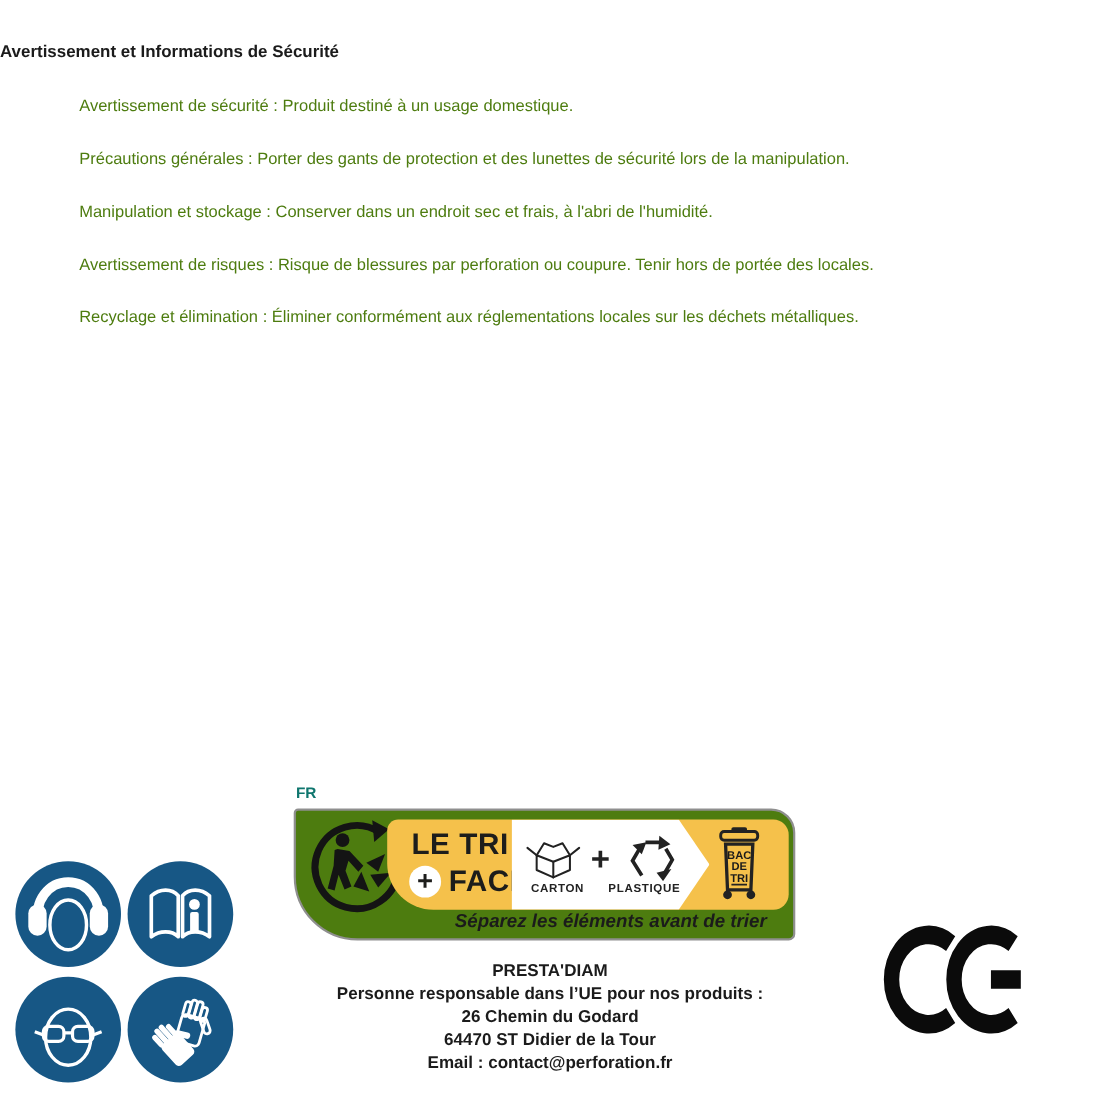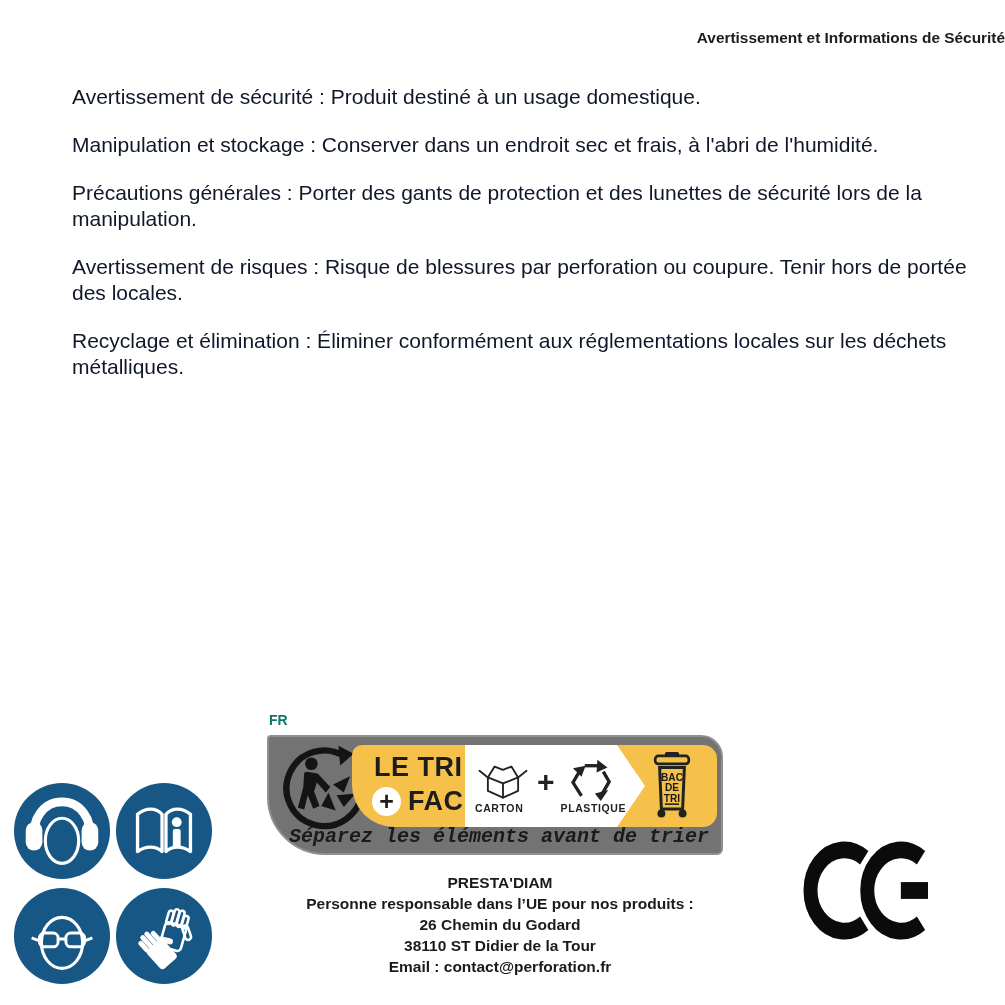--- a/index.html
+++ b/index.html
@@ -9,43 +9,43 @@
     --box-border:#8f8f8f;
   }
   *{box-sizing:border-box}
   html,body{margin:0;padding:0}
   body{
     width:1005px;height:1005px;position:relative;overflow:hidden;
     background:#ffffff;color:var(--ink);
     font-family:"Liberation Sans",sans-serif;
   }
   .page-title{
-    padding-top:29px;text-align:right;
+    padding-top:39px;text-align:left;
     font-size:15.4px;font-weight:bold;color:#1b1b1b;
   }
   .content{
     position:absolute;left:72px;top:84px;width:896px;
-    font-size:21px;line-height:26px;color:#0f172a;
+    font-size:15px;line-height:26px;color:#4d7c0f;
   }
   .content p{margin:0 0 22px 0}
 
   
   .signs{
     position:absolute;left:13px;top:782px;
     display:grid;grid-template-columns:98px 98px;grid-auto-rows:98px;gap:7px 4px;
   }
   .sign{width:98px;height:98px}
   .sign svg{width:98px;height:98px;display:block}
   .sign-bg{fill:var(--safety-blue)}
 
   
   .fr-label{position:absolute;left:269px;top:712px;font-size:14px;font-weight:bold;color:#0f766e}
   .tri-box{
     position:absolute;left:267px;top:735px;width:456px;height:120px;
-    background:#737373;border:2px solid var(--box-border);
+    background:#4d7c0f;border:2px solid var(--box-border);
     border-radius:4px 22px 6px 58px;
   }
   .triman{position:absolute;left:10px;top:6px;width:90px;height:90px}
   .banner{
     position:absolute;left:83px;top:8px;width:365px;height:82px;
     background:var(--tri-yellow);border-radius:10px 14px 14px 42px;
   }
   .banner-left{position:absolute;left:20px;top:9px;color:#1d1d1b;line-height:1}
   .banner-line1{font-size:27px;font-weight:bold;letter-spacing:0.5px;margin-left:2px}
   .banner-line2{display:flex;align-items:center;gap:7px;margin-top:6px}
@@ -53,51 +53,51 @@
     width:29px;height:29px;border-radius:50%;background:#fff;
     display:inline-flex;align-items:center;justify-content:center;
     font-size:25px;font-weight:bold;color:#1d1d1b;line-height:1;
   }
   .banner-facile{font-size:27px;font-weight:bold;letter-spacing:0.5px}
   .chevron{
     position:absolute;left:113px;top:0;width:180px;height:82px;background:#fff;
     clip-path:polygon(0 0,152px 0,100% 50%,152px 100%,0 100%);
     display:flex;align-items:center;padding:0 28px 0 10px;gap:6px;
   }
-  .material{display:flex;flex-direction:column;align-items:flex-start;width:58px}
+  .material{display:flex;flex-direction:column;align-items:flex-end;width:58px}
   .material svg{width:56px;height:42px;display:block}
   .material-label{font-size:10.5px;font-weight:bold;letter-spacing:0.6px;color:#222;margin-top:1px}
   .chevron-plus{font-size:30px;font-weight:bold;color:#222;line-height:1;margin-top:-8px}
   .bin{position:absolute;right:22px;top:4px;width:46px;height:74px}
   .bin svg{width:46px;height:74px;display:block}
   .bin text{font-family:"Liberation Sans",sans-serif;font-size:11.5px;font-weight:bold;fill:#1a1a1a}
   .caption{
-    position:absolute;right:12px;bottom:5px;
-    font-size:20px;font-weight:bold;font-style:italic;color:#1b1b1b;font-family:Liberation Mono, monospace;
+    position:absolute;right:24px;bottom:5px;
+    font-size:17px;font-weight:bold;font-style:italic;color:#1b1b1b;
   }
 
   
   .contact{
     position:absolute;left:250px;top:872px;width:500px;
     text-align:center;font-size:15.5px;font-weight:bold;line-height:21px;color:#1b1b1b;
   }
 
   
   .ce{position:absolute;left:798px;top:841px;width:144px;height:99px}
   .ce svg{width:100%;height:100%;display:block}
 </style>
 </head>
 <body>
 
 <div class="page-title">Avertissement et Informations de Sécurité</div>
 
 <div class="content">
   <p>Avertissement de sécurité : Produit destiné à un usage domestique.</p>
+  <p>Précautions générales : Porter des gants de protection et des lunettes de sécurité lors de la manipulation.</p>
   <p>Manipulation et stockage : Conserver dans un endroit sec et frais, à l'abri de l'humidité.</p>
-  <p>Précautions générales : Porter des gants de protection et des lunettes de sécurité lors de la manipulation.</p>
   <p>Avertissement de risques : Risque de blessures par perforation ou coupure. Tenir hors de portée des locales.</p>
   <p>Recyclage et élimination : Éliminer conformément aux réglementations locales sur les déchets métalliques.</p>
 </div>
 
 <div class="signs">
   <div class="sign">
     <svg viewBox="0 0 100 100">
       <circle class="sign-bg" cx="50" cy="50" r="49"></circle>
       <path d="M23 57 A28 29 0 1 1 77 57" stroke="#fff" stroke-width="9" fill="none"></path>
       <ellipse cx="50" cy="60" rx="17" ry="23" stroke="#fff" stroke-width="3.2" fill="none"></ellipse>
@@ -208,21 +208,21 @@
       </svg>
     </div>
   </div>
   <div class="caption">Séparez les éléments avant de trier</div>
 </div>
 
 <div class="contact">
   <div>PRESTA'DIAM</div>
   <div>Personne responsable dans l’UE pour nos produits :</div>
   <div>26 Chemin du Godard</div>
-  <div>38110 ST Didier de la Tour</div>
+  <div>64470 ST Didier de la Tour</div>
   <div>Email : contact@perforation.fr</div>
 </div>
 
 <div class="ce">
   <svg viewBox="0 0 350 200" preserveAspectRatio="none">
     <path d="M161 34 A82 82 0 1 0 161 166" fill="none" stroke="#0b0b0b" stroke-width="34"></path>
     <path d="M299 34 A82 82 0 1 0 299 166" fill="none" stroke="#0b0b0b" stroke-width="34"></path>
     <path d="M250 100 L316 100" stroke="#0b0b0b" stroke-width="34"></path>
   </svg>
 </div>

